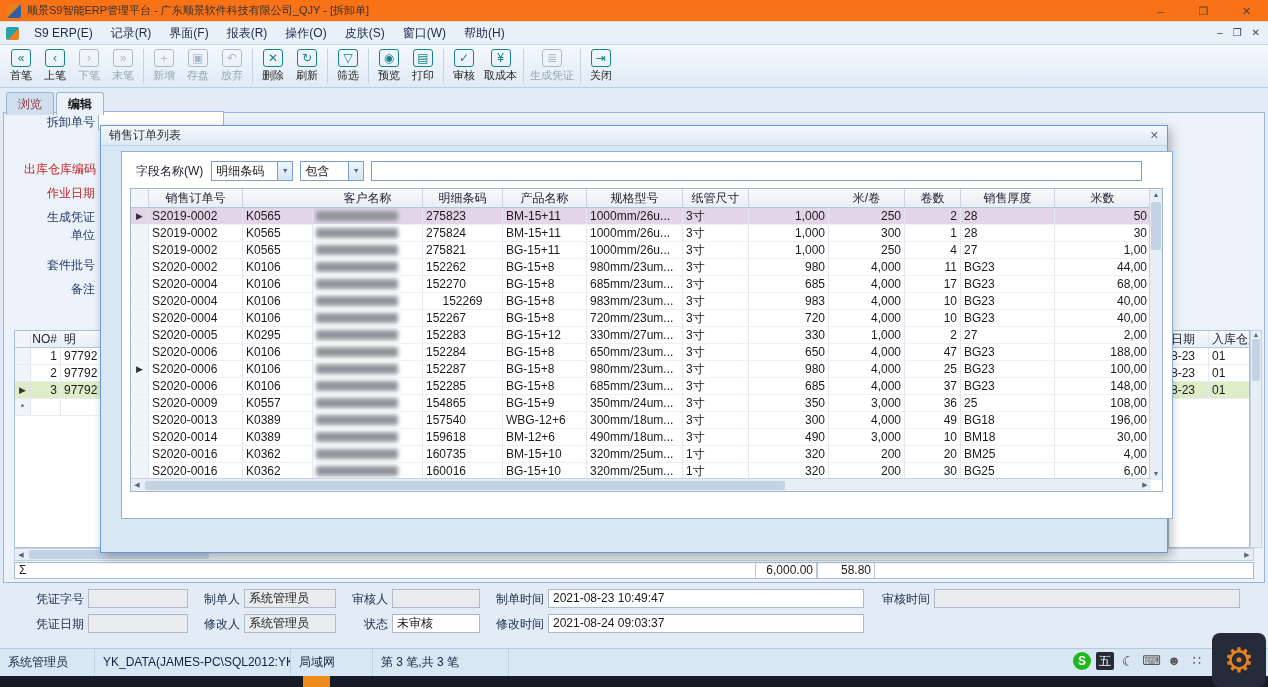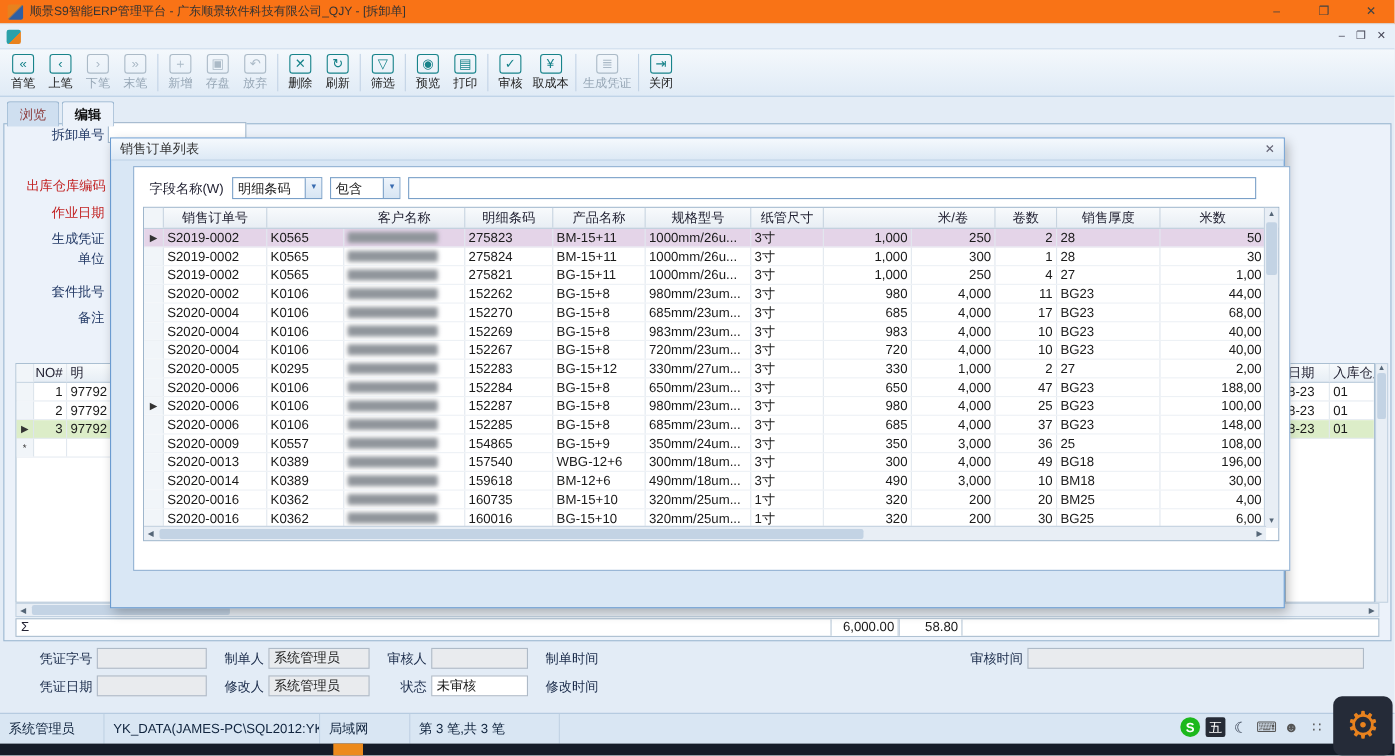--- a/index.html
+++ b/index.html
@@ -172,20 +172,30 @@
     <span class="title-text">顺景S9智能ERP管理平台 - 广东顺景软件科技有限公司_QJY - [拆卸单]</span>
     <div class="win-controls">
       <span class="win-btn">–</span>
       <span class="win-btn">❐</span>
       <span class="win-btn">✕</span>
     </div>
   </div>
 
   <div class="menubar">
     <span class="mdi-icon"></span>
+    <div class="menu-items">
+        <span class="menu-item">S9 ERP(E)</span>
+        <span class="menu-item">记录(R)</span>
+        <span class="menu-item">界面(F)</span>
+        <span class="menu-item">报表(R)</span>
+        <span class="menu-item">操作(O)</span>
+        <span class="menu-item">皮肤(S)</span>
+        <span class="menu-item">窗口(W)</span>
+        <span class="menu-item">帮助(H)</span>
+      </div>
     <div class="mdi-controls">
       <span class="mdi-btn">–</span>
       <span class="mdi-btn">❐</span>
       <span class="mdi-btn">✕</span>
     </div>
   </div>
 
   <div class="toolbar">
       <div class="tb-btn">
         <span class="tb-glyph">«</span>
@@ -339,31 +349,33 @@
   </div>
 
   <div class="footer-row" style="top:589px">
       <span class="f-label" style="left: 26px; width: 58px;">凭证字号</span>
       <div class="f-input dis" style="left: 88px; width: 100px;"></div>
       <span class="f-label" style="left: 194px; width: 46px;">制单人</span>
       <div class="f-input dis" style="left: 244px; width: 92px;">系统管理员</div>
       <span class="f-label" style="left: 342px; width: 46px;">审核人</span>
       <div class="f-input dis" style="left: 392px; width: 88px;"></div>
       <span class="f-label" style="left: 484px; width: 60px;">制单时间</span>
+      <div class="f-input" style="left: 548px; width: 316px;">2021-08-23 10:49:47</div>
       <span class="f-label" style="left: 870px; width: 60px;">审核时间</span>
       <div class="f-input dis" style="left: 934px; width: 306px;"></div>
     </div>
   <div class="footer-row" style="top:614px">
       <span class="f-label" style="left: 26px; width: 58px;">凭证日期</span>
       <div class="f-input dis" style="left: 88px; width: 100px;"></div>
       <span class="f-label" style="left: 194px; width: 46px;">修改人</span>
       <div class="f-input dis" style="left: 244px; width: 92px;">系统管理员</div>
       <span class="f-label" style="left: 342px; width: 46px;">状态</span>
       <div class="f-input" style="left: 392px; width: 88px;">未审核</div>
       <span class="f-label" style="left: 484px; width: 60px;">修改时间</span>
+      <div class="f-input" style="left: 548px; width: 316px;">2021-08-24 09:03:37</div>
     </div>
 
   <div class="statusbar">
     <span><span class="sb-seg" style="width: 95px;">系统管理员</span><span class="sb-seg" style="width: 196px;">YK_DATA(JAMES-PC\SQL2012:YK_DATA)</span><span class="sb-seg" style="width: 82px;">局域网</span><span class="sb-seg" style="width: 136px;">第 3 笔,共 3 笔</span></span>
   </div>
   <div class="tray">
       <span class="tray-ic t-sogou-icon">S</span>
       <span class="tray-ic t-wubi-icon">五</span>
       <span class="tray-ic t-moon-icon">☾</span>
       <span class="tray-ic t-keyboard-icon">⌨</span>
@@ -486,21 +498,21 @@
               <span class="g-cell a-r" style="width: 76px;">4,000</span>
               <span class="g-cell a-r" style="width: 56px;">17</span>
               <span class="g-cell a-l" style="width: 94px;">BG23</span>
               <span class="g-cell a-r" style="width: 96px;">68,00</span>
             </div>
             <div class="g-row">
               <span class="g-ind"></span>
               <span class="g-cell a-l" style="width: 94px;">S2020-0004</span>
               <span class="g-cell a-l" style="width: 70px;">K0106</span>
               <span class="g-cell a-l" style="width: 110px;"><span class="blur"></span></span>
-              <span class="g-cell a-l" style="width: 80px;">152269</span>
+              <span class="g-cell a-l" style="width: 80px; text-align: center;">152269</span>
               <span class="g-cell a-l" style="width: 84px;">BG-15+8</span>
               <span class="g-cell a-l" style="width: 96px;">983mm/23um...</span>
               <span class="g-cell a-l" style="width: 66px;">3寸</span>
               <span class="g-cell a-r" style="width: 80px;">983</span>
               <span class="g-cell a-r" style="width: 76px;">4,000</span>
               <span class="g-cell a-r" style="width: 56px;">10</span>
               <span class="g-cell a-l" style="width: 94px;">BG23</span>
               <span class="g-cell a-r" style="width: 96px;">40,00</span>
             </div>
             <div class="g-row">

